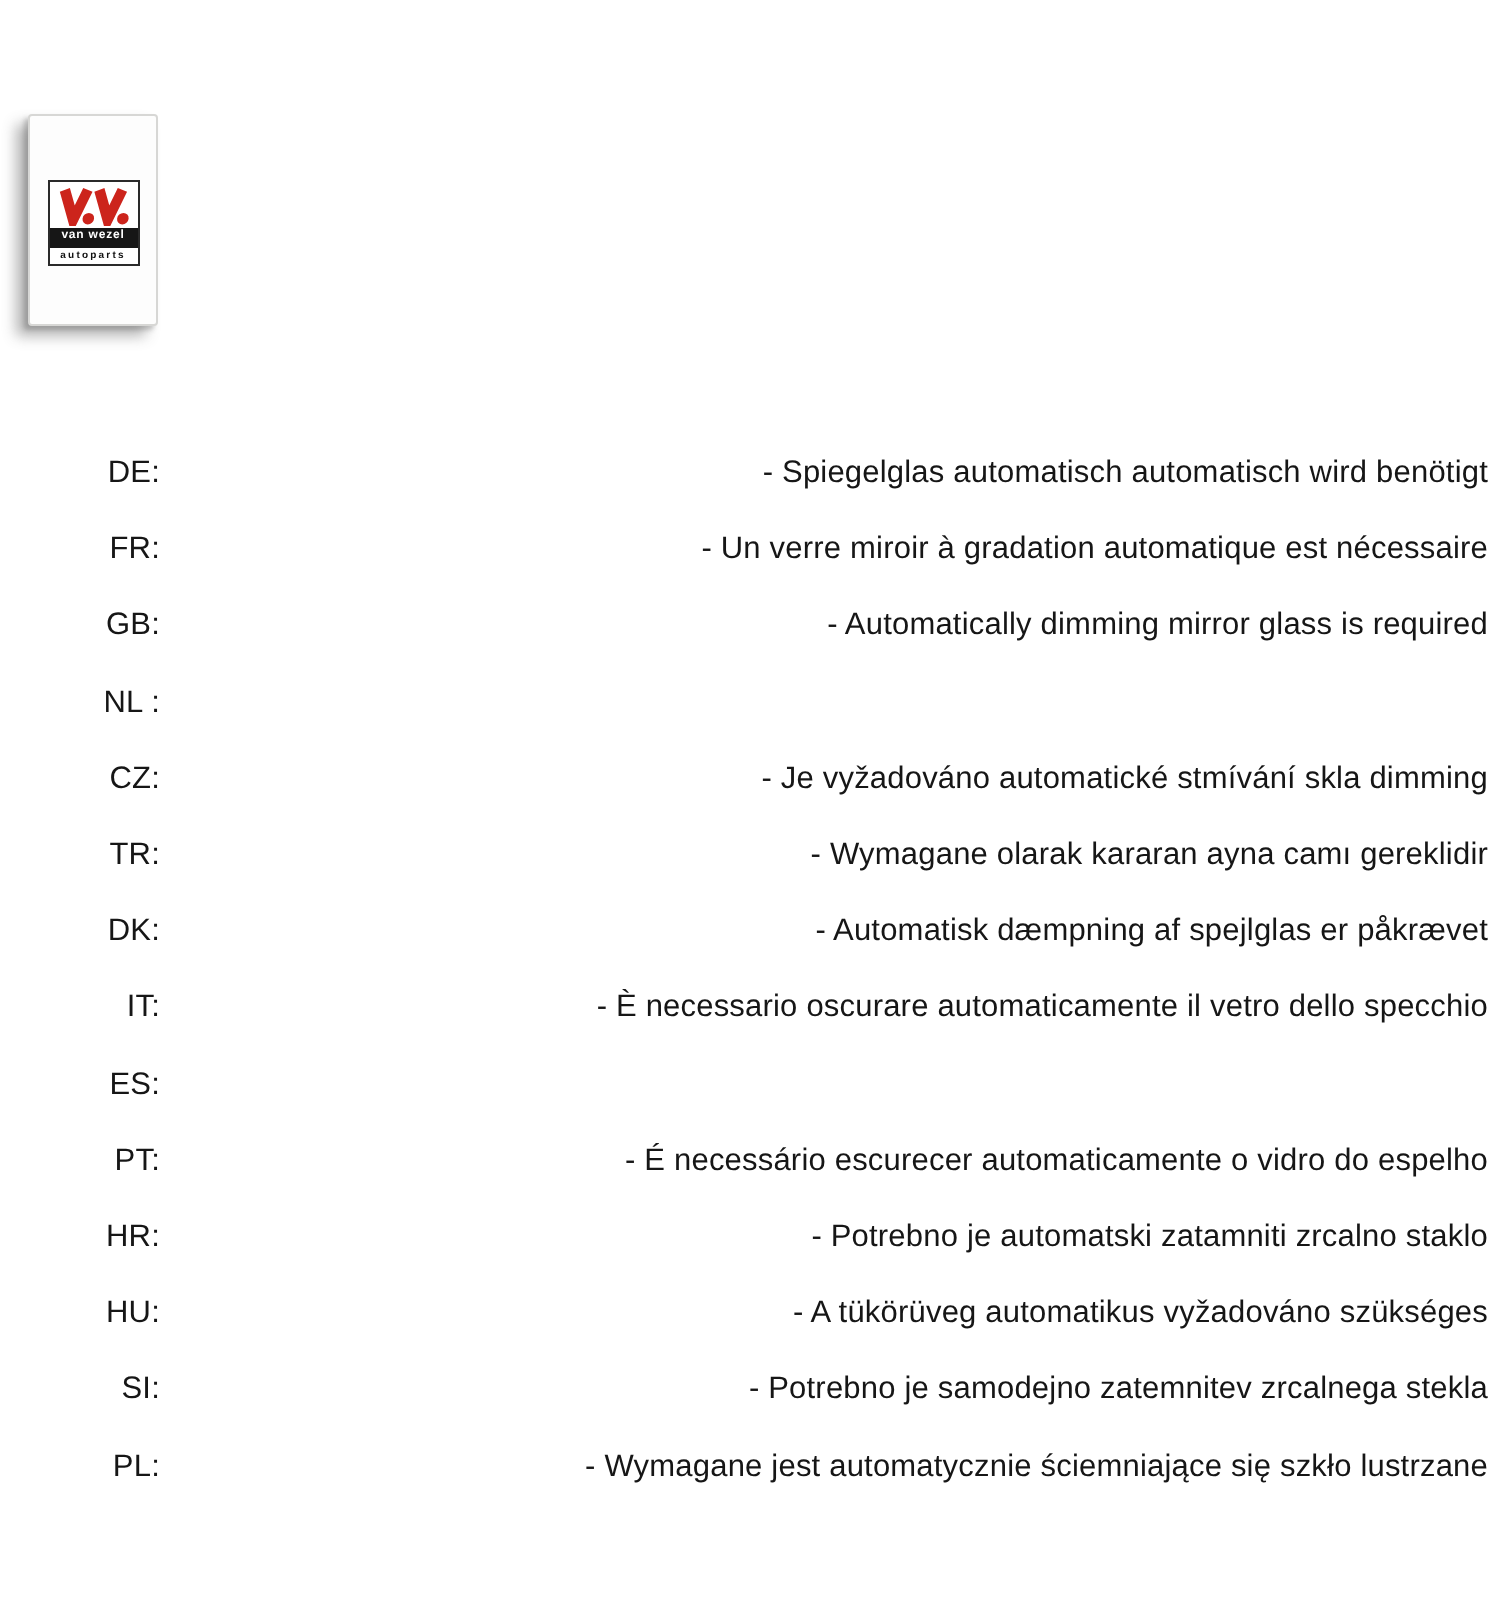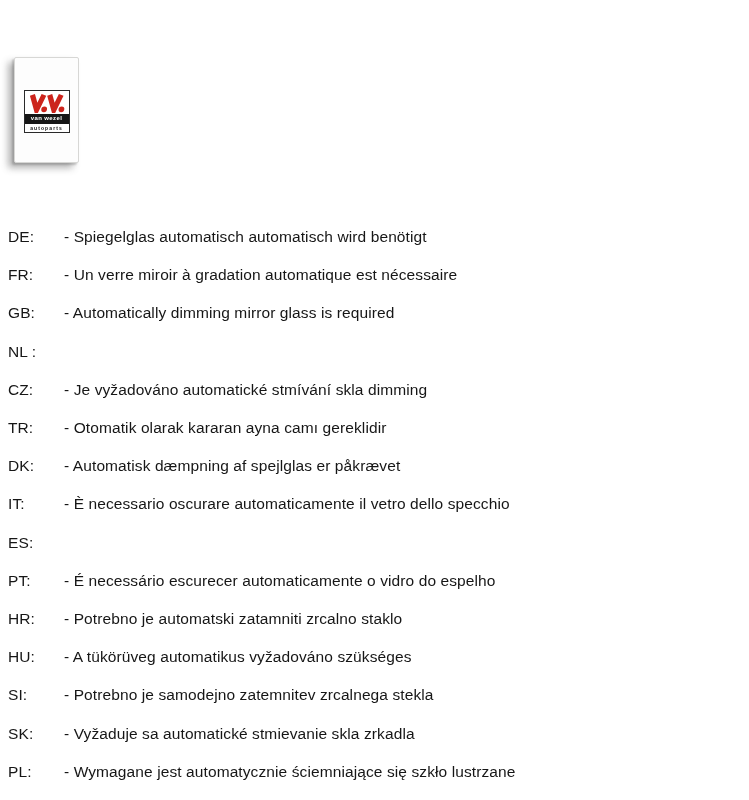--- a/index.html
+++ b/index.html
@@ -68,23 +68,24 @@
     line-height: 8px;
     text-align: center;
     letter-spacing: 1.1px;
     white-space: nowrap;
     overflow: hidden;
   }
 
   
   .lang-list {
     position: absolute;
-    left: 8px;
+    left: 24px;
     top: 218px;
     width: 720px;
+    text-align: right;
   }
   .lang-row {
     display: grid;
     grid-template-columns: 56px 1fr;
     align-items: center;
     height: 38.2px;
     color: #161616;
     font-size: 15.5px;
     letter-spacing: 0.1px;
   }
@@ -134,21 +135,21 @@
     </div>
     <div class="lang-row">
       <span class="lang-code">NL :</span>
     </div>
     <div class="lang-row">
       <span class="lang-code">CZ:</span>
       <span class="lang-text">- Je vyžadováno automatické stmívání skla dimming</span>
     </div>
     <div class="lang-row">
       <span class="lang-code">TR:</span>
-      <span class="lang-text">- Otomatik olarak kararan ayna camı gereklidir</span>
+      <span class="lang-text">- Wymagane olarak kararan ayna camı gereklidir</span>
     </div>
     <div class="lang-row">
       <span class="lang-code">DK:</span>
       <span class="lang-text">- Automatisk dæmpning af spejlglas er påkrævet</span>
     </div>
     <div class="lang-row">
       <span class="lang-code">IT:</span>
       <span class="lang-text">- È necessario oscurare automaticamente il vetro dello specchio</span>
     </div>
     <div class="lang-row">
@@ -164,22 +165,18 @@
     </div>
     <div class="lang-row">
       <span class="lang-code">HU:</span>
       <span class="lang-text">- A tükörüveg automatikus vyžadováno szükséges</span>
     </div>
     <div class="lang-row">
       <span class="lang-code">SI:</span>
       <span class="lang-text">- Potrebno je samodejno zatemnitev zrcalnega stekla</span>
     </div>
     <div class="lang-row">
-      <span class="lang-code">SK:</span>
-      <span class="lang-text">- Vyžaduje sa automatické stmievanie skla zrkadla</span>
-    </div>
-    <div class="lang-row">
       <span class="lang-code">PL:</span>
       <span class="lang-text">- Wymagane jest automatycznie ściemniające się szkło lustrzane</span>
     </div>
   </div>
 
 </div>
 
 </body></html>

